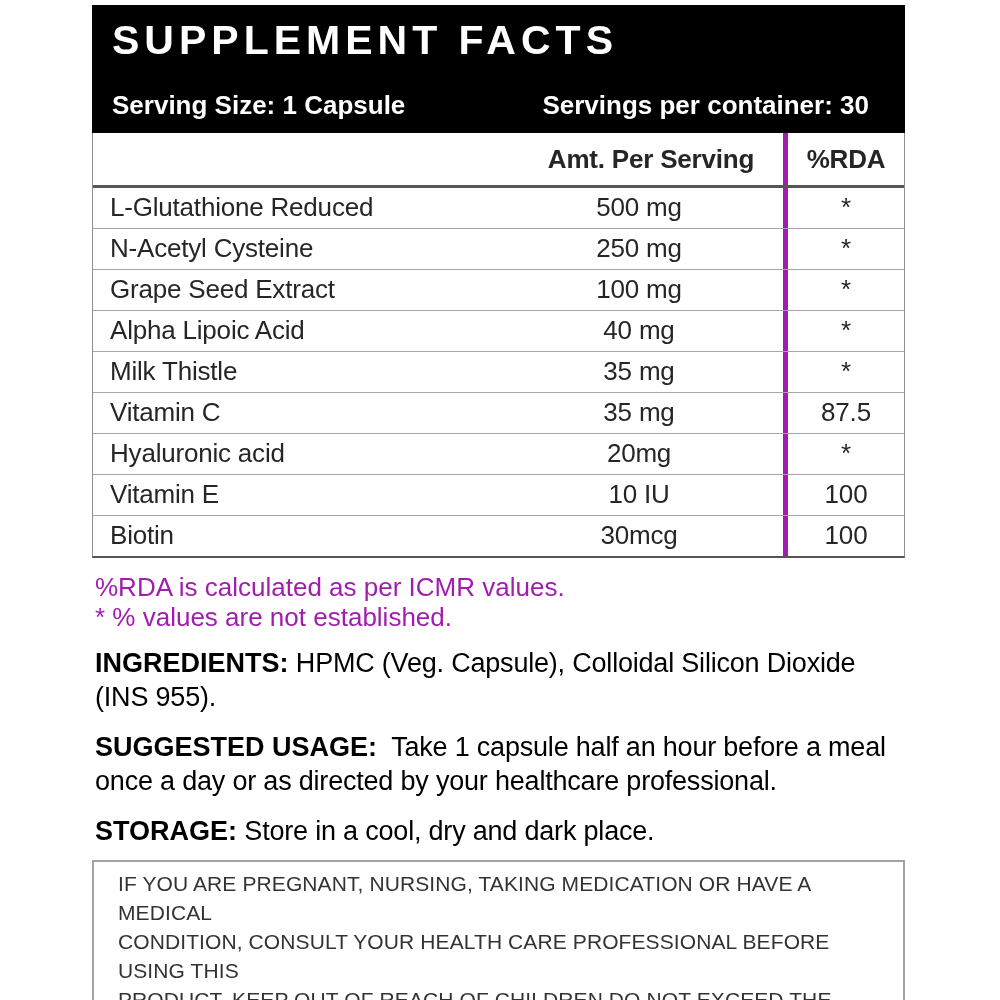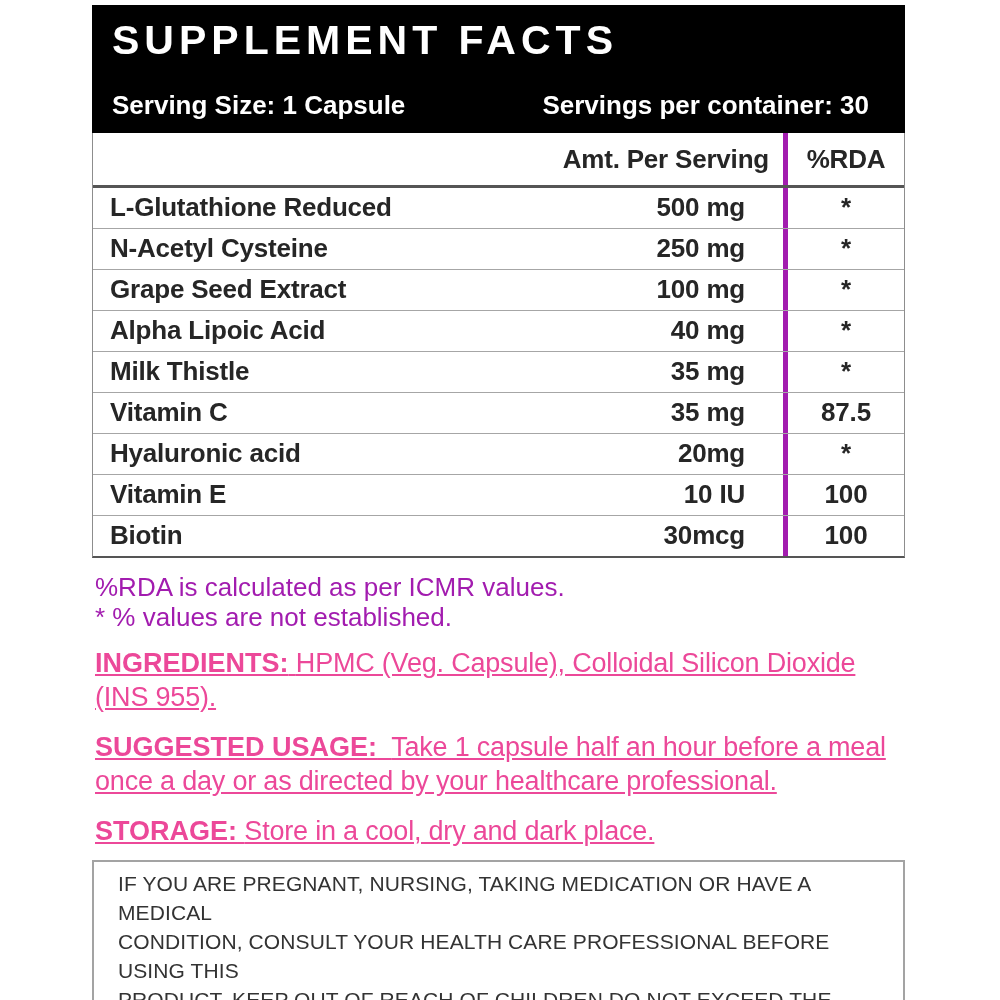--- a/index.html
+++ b/index.html
@@ -49,35 +49,35 @@
   
   .facts {
     box-sizing: border-box;
     border-left: 1px solid #8d8d8d;
     border-right: 1px solid #8d8d8d;
     border-bottom: 2px solid #555555;
     font-size: 26px;
     letter-spacing: -0.2px;
     color: #262626;
   }
-  .trow { display: flex; align-items: stretch; font-weight: bold; }
+  .trow { display: flex; align-items: stretch; }
   .cell { box-sizing: border-box; }
   .cell.name { flex: 1; padding-left: 17px; text-align: left; }
-  .cell.amt  { width: 250px; padding-right: 38px; text-align: right; }
+  .cell.amt  { width: 250px; padding-right: 38px; text-align: center; }
   .cell.rda  { width: 121px; text-align: center; border-left: 5px solid #a21caf; }
 
   .thead { height: 52px; line-height: 52px; font-weight: 700; border-bottom: 3px solid #555555; }
   .thead .cell.amt { padding-right: 14px; }
 
   .tbody .trow { height: 40px; line-height: 39px; }
   .tbody .trow + .trow { border-top: 1px solid #a6a6a6; }
 
   
   .footnotes { margin-top: 14px; padding-left: 3px; font-size: 26px; line-height: 30px; color: #a21caf; }
-  .section   { padding-left: 3px; font-size: 27px; line-height: 34px; color: #ec4899; letter-spacing: -0.2px; text-decoration: underline; }
+  .section   { padding-left: 3px; font-size: 27px; line-height: 34px; color: #000000; letter-spacing: -0.2px; }
   .section b { font-weight: 700; letter-spacing: 0px; }
   .sec-ingredients { margin-top: 14px; }
   .sec-usage       { margin-top: 16px; }
   .sec-storage     { margin-top: 16px; }
 
   
   .warnbox {
     margin-top: 12px;
     border: 2px solid #a3a3a3;
     box-sizing: border-box;

